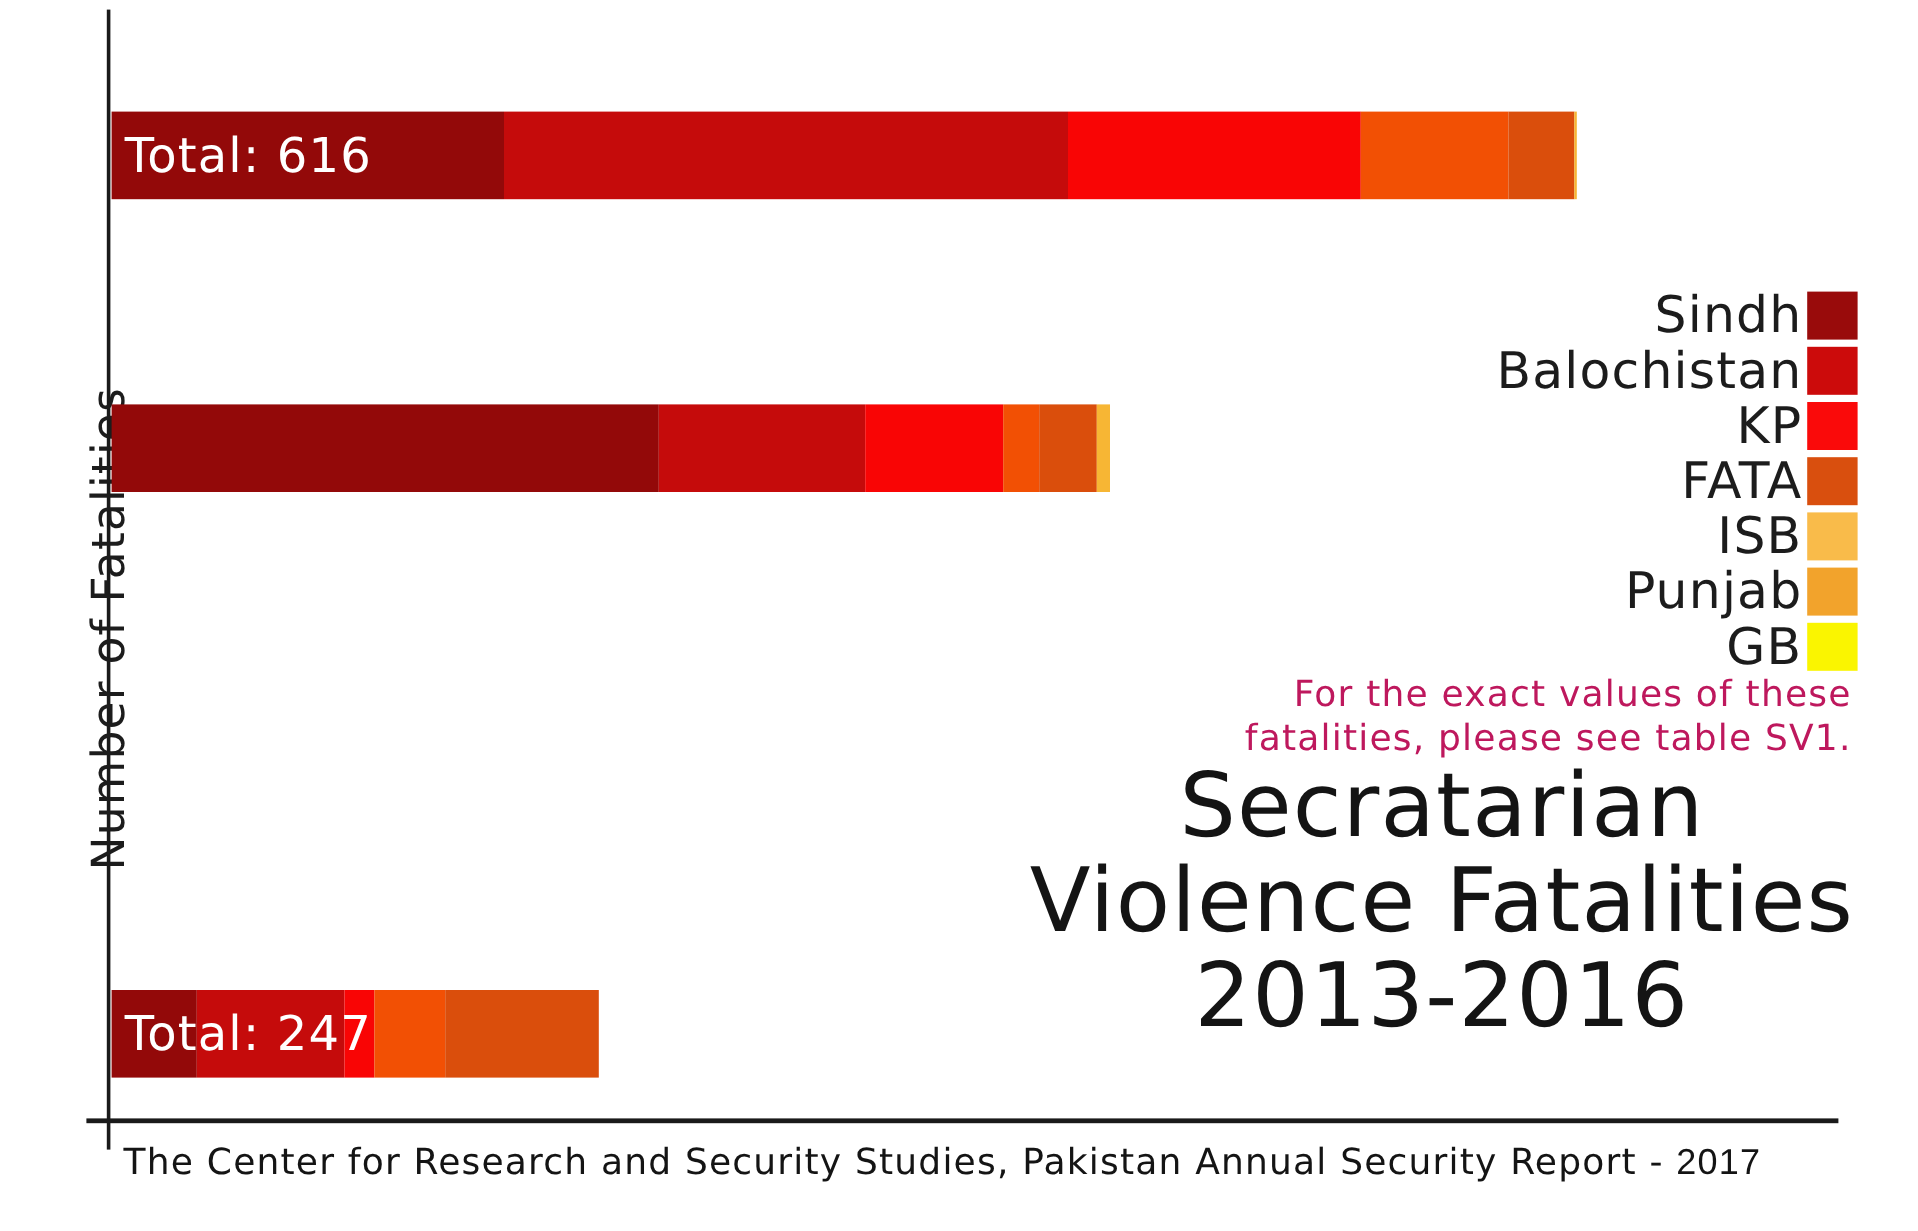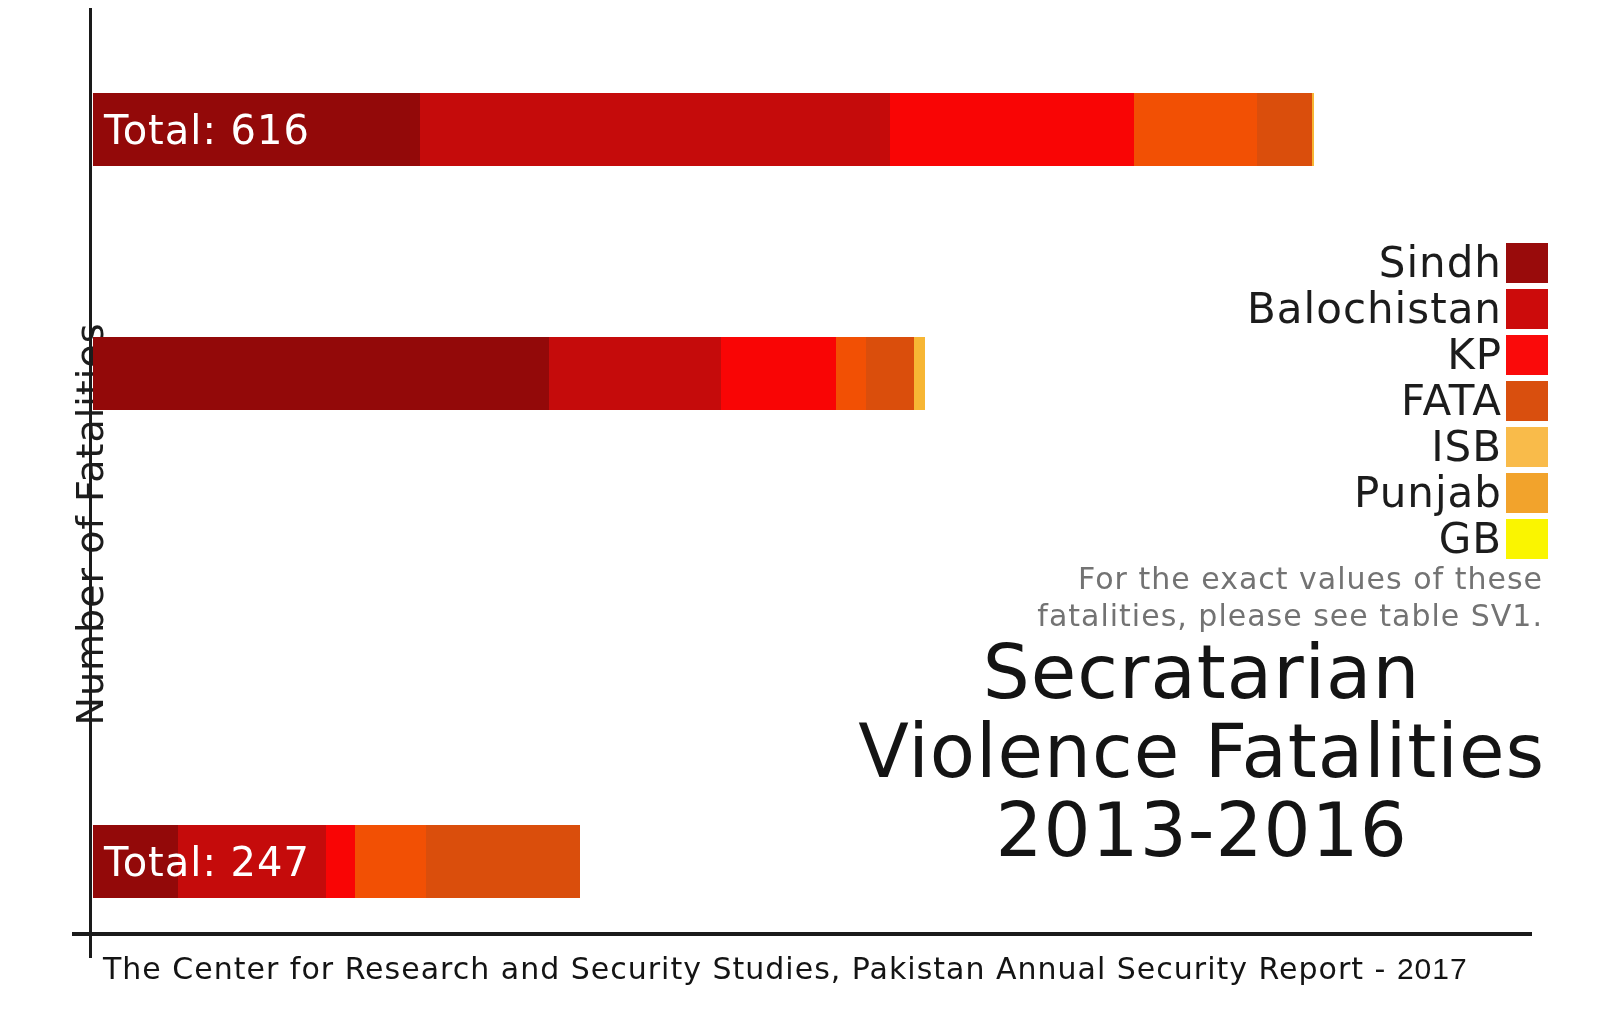--- a/index.html
+++ b/index.html
@@ -25,21 +25,21 @@
     color:#ffffff;font-size:40px;letter-spacing:1px;white-space:nowrap;
   }
   
   .legend{position:absolute;right:50px;top:243px;display:flex;flex-direction:column;gap:6px;}
   .legend-row{display:flex;align-items:center;justify-content:flex-end;height:40px;}
   .legend-label{font-size:42px;letter-spacing:1px;color:#1c1c1c;line-height:40px;margin-right:4px;white-space:nowrap;}
   .legend-swatch{width:42px;height:40px;flex:0 0 auto;}
   
   .note{
     position:absolute;right:55px;top:560px;text-align:right;
-    font-size:30px;line-height:37px;letter-spacing:1px;color:#737373;white-space:nowrap;
+    font-size:30px;line-height:37px;letter-spacing:1px;color:#be185d;white-space:nowrap;
   }
   
   .title{
     position:absolute;right:53px;top:633px;text-align:center;
     font-size:74px;line-height:79px;letter-spacing:1px;color:#141414;white-space:nowrap;
   }
   
   .footer{
     position:absolute;left:103px;top:941px;font-size:30px;letter-spacing:1px;
     color:#141414;white-space:nowrap;margin-top:10px;
@@ -67,21 +67,21 @@
         <div class="bar-label">Total: 616</div>
       </div>
       <div class="bar" style="top: 319px; height: 73px; width: 832.5px;">
         <div class="seg" style="width: 54.7619%; background: rgb(147, 9, 9);"></div>
         <div class="seg" style="width: 20.7143%; background: rgb(197, 11, 11);"></div>
         <div class="seg" style="width: 13.8095%; background: rgb(249, 5, 5);"></div>
         <div class="seg" style="width: 3.57143%; background: rgb(242, 80, 4);"></div>
         <div class="seg" style="width: 5.71429%; background: rgb(218, 78, 12);"></div>
         <div class="seg" style="width: 1.42857%; background: rgb(247, 182, 52);"></div>
       </div>
-      <div class="bar" style="top: 807px; height: 73px; width: 487px;">
+      <div class="bar" style="top: 807px; height: 73px; width: 406px;">
         <div class="seg" style="width: 17.4089%; background: rgb(147, 9, 9);"></div>
         <div class="seg" style="width: 30.3644%; background: rgb(197, 11, 11);"></div>
         <div class="seg" style="width: 6.07287%; background: rgb(249, 5, 5);"></div>
         <div class="seg" style="width: 14.5749%; background: rgb(242, 80, 4);"></div>
         <div class="seg" style="width: 31.5789%; background: rgb(218, 78, 12);"></div>
         <div class="bar-label">Total: 247</div>
       </div>
     </div>
 
   <div class="legend">

